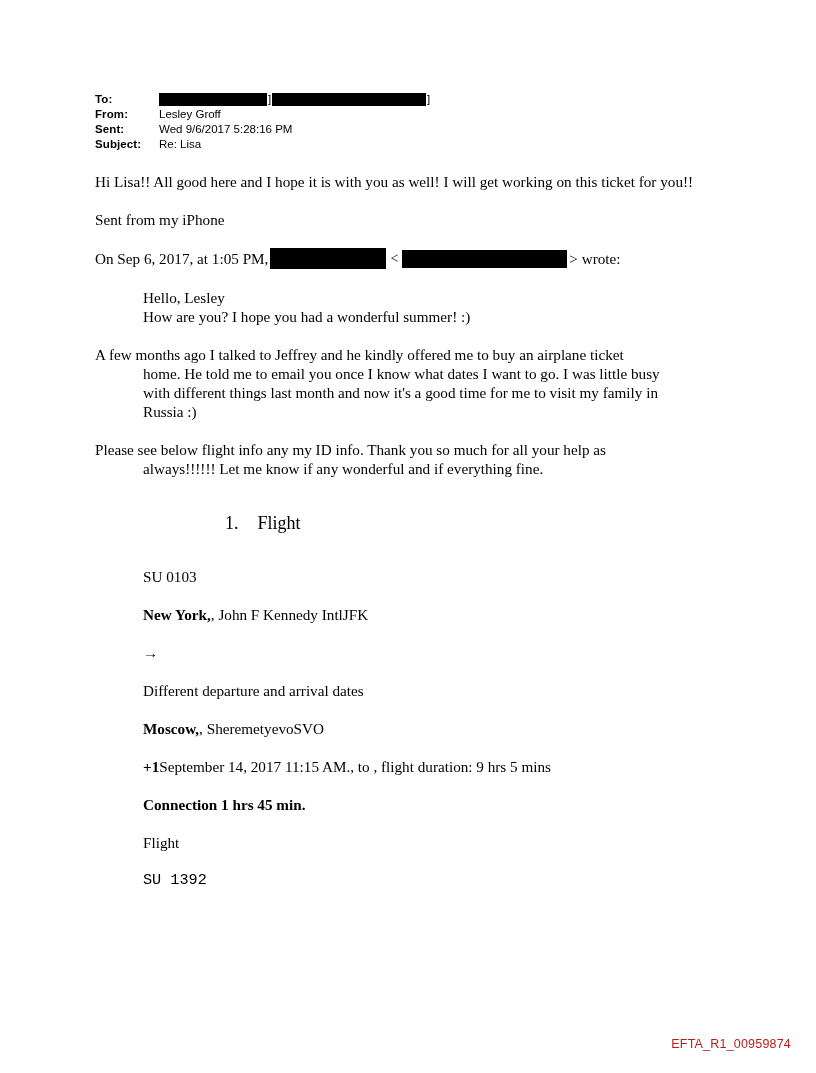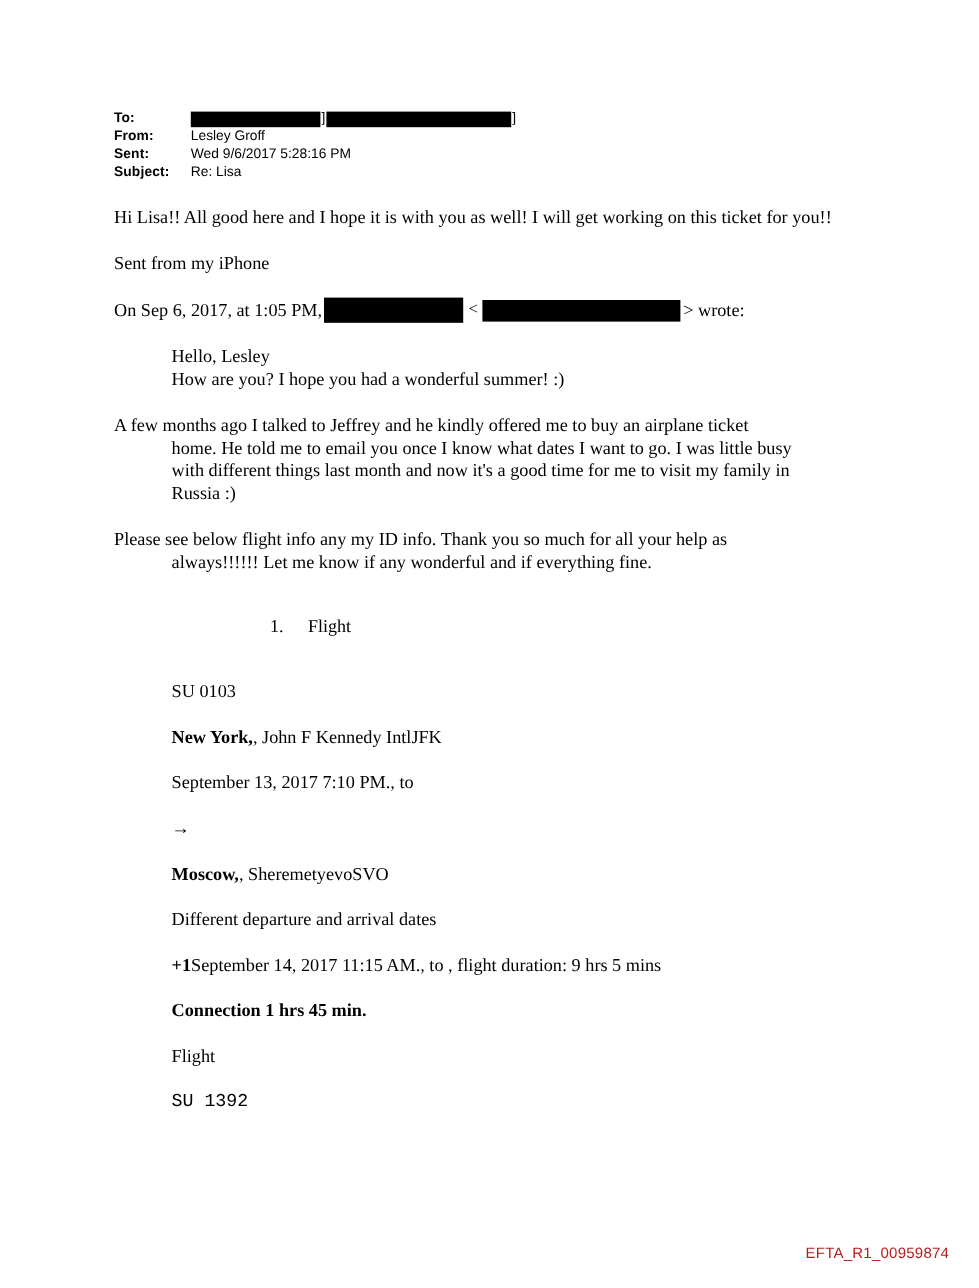--- a/index.html
+++ b/index.html
@@ -116,21 +116,21 @@
   
   .numlist {
     margin: 0;
     padding: 0;
     list-style: none;
     margin-top: 36px;
     margin-bottom: 34px;
   }
   .numlist li {
     margin-left: 130px;
-    font-size: 15px;
+    font-size: 18px;
   }
   .numlist .num {
     display: inline-block;
     width: 28px;
   }
 
   
   .flight {
     margin-left: 48px;
   }
@@ -218,24 +218,23 @@
     <ul class="numlist">
       <li>
         <span class="num">1.</span>
         <span>Flight</span>
       </li>
     </ul>
 
     <div class="flight">
       <p>SU 0103</p>
       <p><span class="b">New York,</span><span>, John F Kennedy IntlJFK</span></p>
-      <p>September 13, 2017 7:10 PM., to</p>
       <p class="arrow">→</p>
+      <p>Different departure and arrival dates</p>
       <p><span class="b">Moscow,</span><span>, SheremetyevoSVO</span></p>
-      <p>Different departure and arrival dates</p>
       <p><span class="b">+1</span><span>September 14, 2017 11:15 AM., to , flight duration: 9 hrs 5 mins</span></p>
       <p><span class="b">Connection 1 hrs 45 min.</span></p>
       <p>Flight</p>
       <p class="last">SU 1392</p>
     </div>
 
   </div>
 
   <div class="stamp">EFTA_R1_00959874</div>
 

